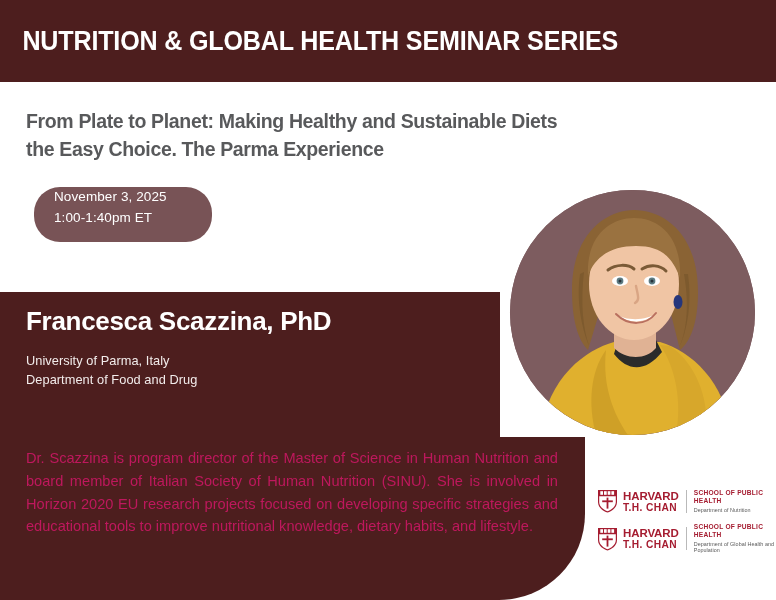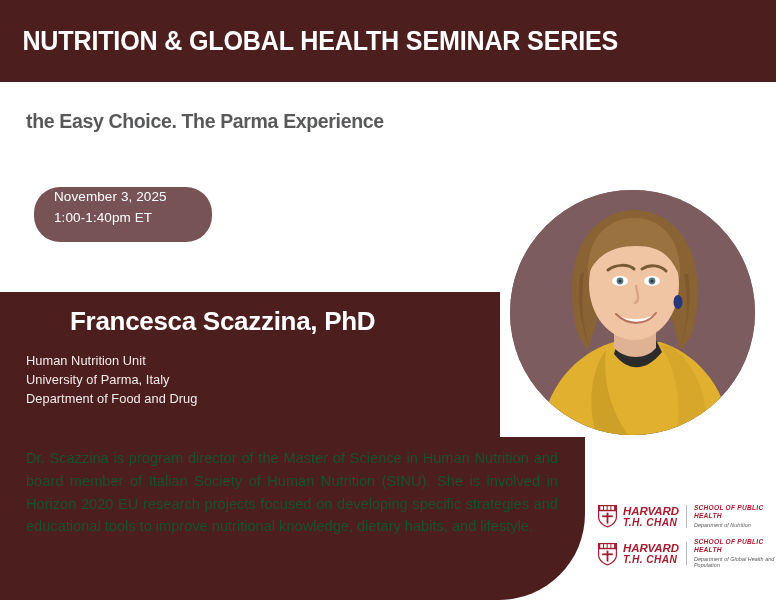--- a/index.html
+++ b/index.html
@@ -113,54 +113,52 @@
 
   .speaker-name {
     position: absolute;
     left: 26px;
     top: 306px;
     color: #ffffff;
     font-size: 26px;
     font-weight: bold;
     letter-spacing: -0.3px;
     z-index: 5;
-    margin-left: 44px;
   }
   .affiliation {
     position: absolute;
     left: 26px;
     top: 352px;
     z-index: 5;
   }
   .affiliation-line {
     color: #f2eceb;
     font-size: 12.8px;
     line-height: 1.47;
     letter-spacing: 0.05px;
   }
   .bio {
     position: absolute;
     left: 26px;
     top: 447px;
     width: 532px;
-    color: #14532d;
+    color: #be185d;
     font-size: 14.6px;
     line-height: 1.56;
     text-align: justify;
     text-justify: inter-word;
     z-index: 5;
   }
 
   
   .logo-stack {
     position: absolute;
     left: 597px;
-    top: 504px;
+    top: 489px;
     z-index: 6;
-    font-style: italic;
   }
   .logo-row {
     display: flex;
     align-items: center;
     margin-bottom: 9px;
   }
   .shield {
     width: 21px;
     height: 24px;
     margin-right: 5px;
@@ -206,20 +204,21 @@
   }
 </style>
 </head>
 <body>
 
 <div class="header-band">
   <div class="header-title">NUTRITION &amp; GLOBAL HEALTH SEMINAR SERIES</div>
 </div>
 
 <div class="seminar-title">
+  <div>From Plate to Planet: Making Healthy and Sustainable Diets</div>
   <div>the Easy Choice. The Parma Experience</div>
 </div>
 
 <div class="info-pill">
   <div class="info-pill-line">November 3, 2025</div>
   <div class="info-pill-line">1:00-1:40pm ET</div>
 </div>
 
 <div class="speaker-panel"></div>
 <div class="panel-notch"></div>
@@ -259,21 +258,20 @@
     <path d="M106 124 C118 134 136 134 146 123 C138 131 114 131 106 124 Z" fill="#ffffff"></path>
     <path d="M106 124 C118 136 136 136 146 123" stroke="#b9705f" stroke-width="2" fill="none" stroke-linecap="round"></path>
 
     <ellipse cx="168" cy="112" rx="4.5" ry="7" fill="#25367c"></ellipse>
   </svg>
 </div>
 
 <div class="speaker-name">Francesca Scazzina, PhD</div>
 
 <div class="affiliation">
-  <div class="affiliation-line">Human Nutrition Unit</div>
   <div class="affiliation-line">University of Parma, Italy</div>
   <div class="affiliation-line">Department of Food and Drug</div>
 </div>
 
 <div class="bio">Dr. Scazzina is program director of the Master of Science in Human Nutrition and board member of Italian Society of Human Nutrition (SINU). She is involved in Horizon 2020 EU research projects focused on developing specific strategies and educational tools to improve nutritional knowledge, dietary habits, and lifestyle.</div>
 
 <div class="logo-stack">
 
   <div class="logo-row">
     <svg class="shield" viewBox="0 0 21 24">

